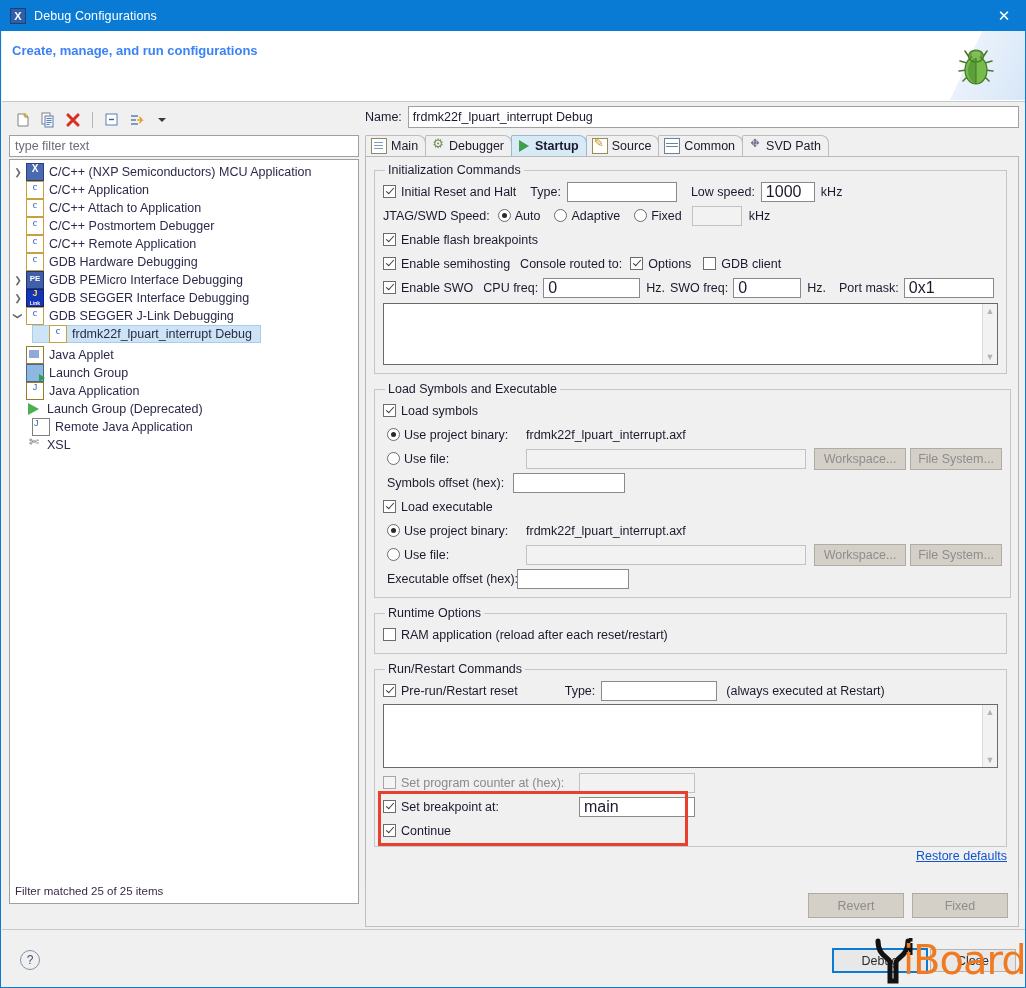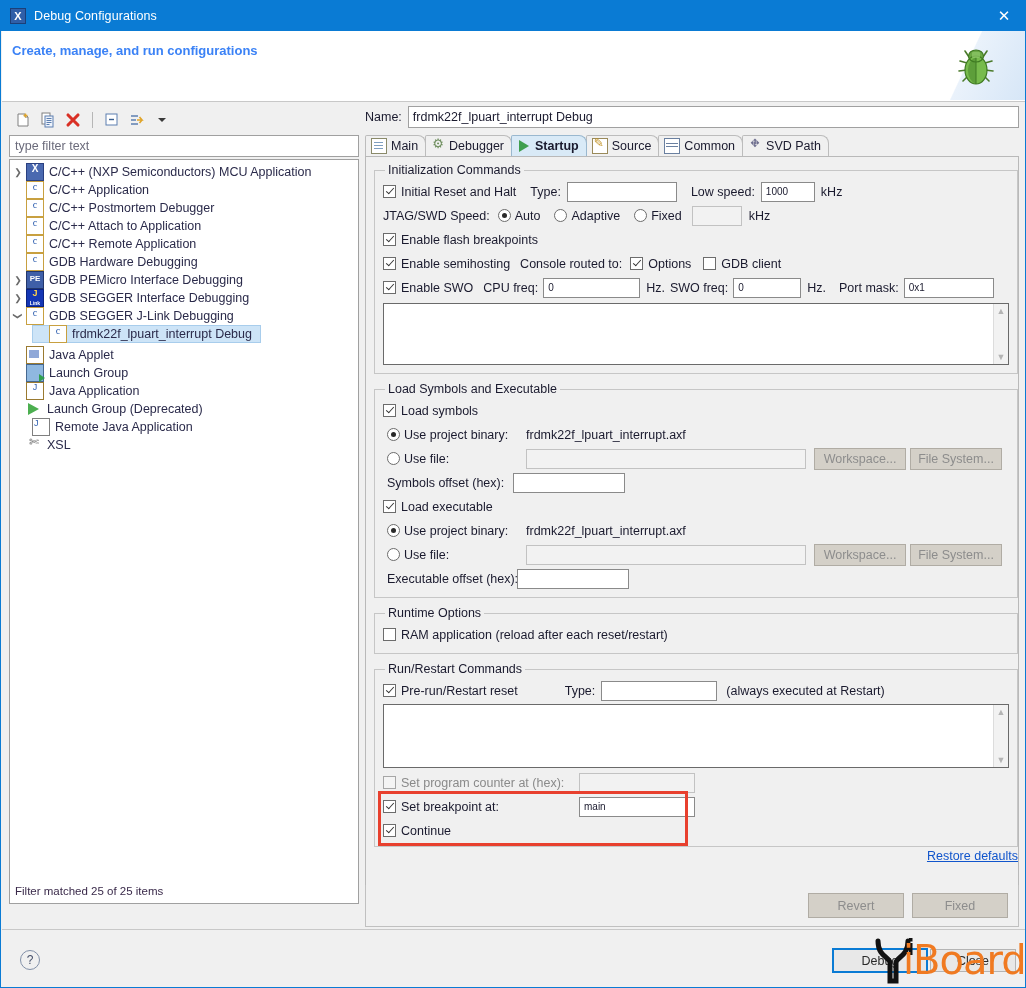--- a/index.html
+++ b/index.html
@@ -278,21 +278,21 @@
   .ti-source{background:#fff;border:1px solid #9a8a5a;}
   .ti-source::after{content:"\270E";position:absolute;left:1px;top:-3px;font-size:12px;color:#c09020;}
   .ti-common{background:#fff;border:1px solid #6a80a0;}
   .ti-common::after{content:"";position:absolute;left:1px;top:4px;right:1px;height:1px;background:#6a80a0;box-shadow:0 3px 0 #6a80a0;}
   .ti-svd::after{content:"\26D6";position:absolute;left:0;right:0;top:-3px;text-align:center;font-size:12px;color:#6f6f8f;}
 
   .tabpanel {
     border: 1px solid #b9b9b9;
     border-top: none;
     background: #f0f0f0;
-    padding: 6px 0 8px 8px;
+    padding: 6px 11px 8px 8px;
     box-sizing: border-box;
     width: 654px;
     height: 740px;
     position: relative;
   }
 
   fieldset.grp {
     border: 1px solid #c6c6c6;
     margin: 0 0 8px 0;
     padding: 4px 8px 8px 8px;
@@ -349,21 +349,21 @@
     width: 5px; height: 5px;
     border-radius: 50%;
     background: #2a2a2a;
   }
 
   .inp {
     background: #ffffff;
     border: 1px solid #8a8a8a;
     height: 20px;
     box-sizing: border-box;
-    font-size: 10px;
+    font-size: 16px;
     line-height: 18px;
     padding-left: 4px;
     color: #1a1a2e;
     overflow: hidden;
     white-space: nowrap;
   }
   .inp.disabled { background:#f2f2f2; border-color:#c2c2c2; color:#8a8a8a; }
 
   .btn {
     height: 22px;
@@ -576,25 +576,25 @@
             <span class="arrow" style="transform: none;">❯</span>
             <span class="ico ic-x"></span>
             <span>C/C++ (NXP Semiconductors) MCU Application</span>
           </div><div class="tnode" style="margin-left: 0px;">
             <span class="arrow"></span>
             <span class="ico ic-c"></span>
             <span>C/C++ Application</span>
           </div><div class="tnode" style="margin-left: 0px;">
             <span class="arrow"></span>
             <span class="ico ic-c"></span>
+            <span>C/C++ Attach to Application</span>
+          </div><div class="tnode" style="margin-left: 0px;">
+            <span class="arrow"></span>
+            <span class="ico ic-c"></span>
             <span>C/C++ Postmortem Debugger</span>
-          </div><div class="tnode" style="margin-left: 0px;">
-            <span class="arrow"></span>
-            <span class="ico ic-c"></span>
-            <span>C/C++ Attach to Application</span>
           </div><div class="tnode" style="margin-left: 0px;">
             <span class="arrow"></span>
             <span class="ico ic-c"></span>
             <span>C/C++ Remote Application</span>
           </div><div class="tnode" style="margin-left: 0px;">
             <span class="arrow"></span>
             <span class="ico ic-c"></span>
             <span>GDB Hardware Debugging</span>
           </div><div class="tnode" style="margin-left: 0px;">
             <span class="arrow" style="transform: none;">❯</span>

